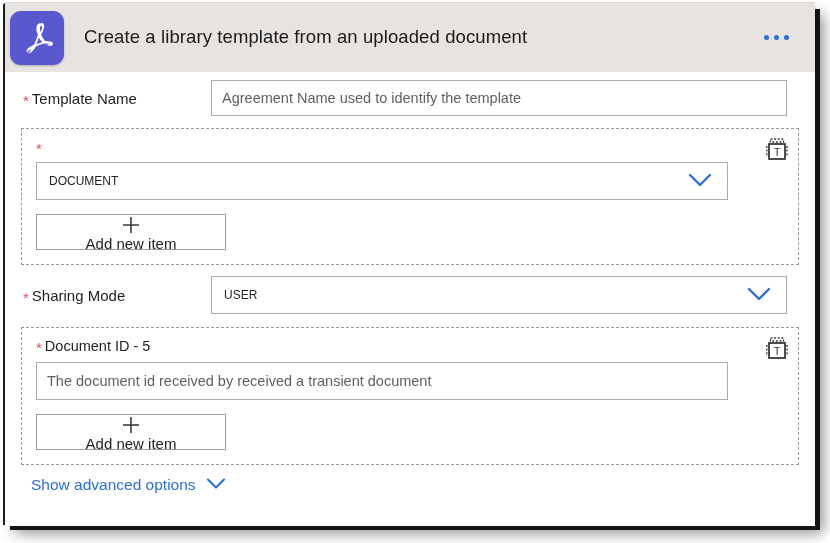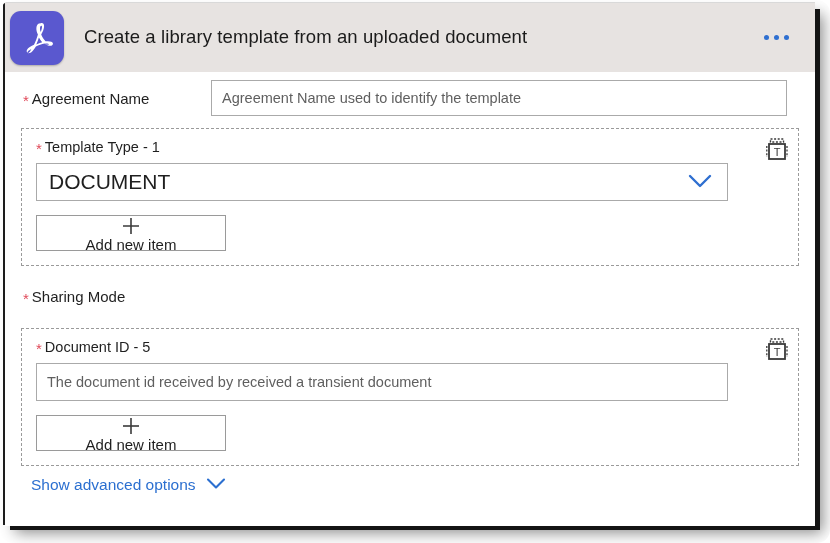--- a/index.html
+++ b/index.html
@@ -127,21 +127,21 @@
 
   .dropdown {
     box-sizing: border-box;
     border: 1px solid #aaaaaa;
     background: #ffffff;
     height: 38px;
     display: flex;
     align-items: center;
     justify-content: space-between;
     padding: 0 14px 0 12px;
-    font-size: 21px;
+    font-size: 12px;
     color: #1f1f1f;
     cursor: pointer;
   }
   .chev {
     color: #2f6fd0;
     display: inline-block;
     flex: 0 0 auto;
   }
 
   
@@ -224,41 +224,40 @@
         <i></i>
         <i></i>
       </div>
     </div>
 
     <div class="card-body">
 
       <div class="field-row" style="height:52px; padding-left:18px;">
         <div class="field-label" style="width:188px;">
           <span class="req">*</span>
-          <span>Agreement Name</span>
+          <span>Template Name</span>
         </div>
         <div class="textbox" style="flex:1 1 auto; height:36px; margin-right:12px;">
           <span>Agreement Name used to identify the template</span>
         </div>
       </div>
 
       <div class="repeater" style="margin-top:4px;">
         <div class="trash-icon">
           <svg width="22" height="24" viewBox="0 0 22 24" aria-hidden="true">
             <rect x="4.5" y="1" width="13" height="3" fill="none" stroke="#3a3a3a" stroke-width="1.4" stroke-dasharray="2 1.6"></rect>
             <rect x="3" y="6" width="16" height="15" fill="none" stroke="#3a3a3a" stroke-width="1.8"></rect>
             <text x="11" y="17.5" font-size="11" font-family="'Liberation Sans', sans-serif" fill="#3a3a3a" text-anchor="middle">T</text>
             <line x1="0.8" y1="8" x2="0.8" y2="19" stroke="#3a3a3a" stroke-width="1.3" stroke-dasharray="2 1.6"></line>
             <line x1="21" y1="8" x2="21" y2="19" stroke="#3a3a3a" stroke-width="1.3" stroke-dasharray="2 1.6"></line>
           </svg>
         </div>
 
         <div class="repeater-label">
           <span class="req">*</span>
-          <span>Template Type - 1</span>
         </div>
 
         <div class="dropdown" style="width:692px;">
           <span>DOCUMENT</span>
           <span class="chev">
             <svg width="26" height="16" viewBox="0 0 26 16" aria-hidden="true">
               <polyline points="3,3 13,13 23,3" fill="none" stroke="#2f6fd0" stroke-width="2.4" stroke-linecap="round" stroke-linejoin="round"></polyline>
             </svg>
           </span>
         </div>
@@ -271,20 +270,28 @@
             </svg>
           </span>
           <span>Add new item</span>
         </div>
       </div>
 
       <div class="field-row" style="height:60px; padding-left:18px;">
         <div class="field-label" style="width:188px;">
           <span class="req">*</span>
           <span>Sharing Mode</span>
+        </div>
+        <div class="dropdown" style="flex:1 1 auto; margin-right:12px;">
+          <span>USER</span>
+          <span class="chev">
+            <svg width="26" height="16" viewBox="0 0 26 16" aria-hidden="true">
+              <polyline points="3,3 13,13 23,3" fill="none" stroke="#2f6fd0" stroke-width="2.4" stroke-linecap="round" stroke-linejoin="round"></polyline>
+            </svg>
+          </span>
         </div>
       </div>
 
       <div class="repeater" style="margin-top:2px;">
         <div class="trash-icon">
           <svg width="22" height="24" viewBox="0 0 22 24" aria-hidden="true">
             <rect x="4.5" y="1" width="13" height="3" fill="none" stroke="#3a3a3a" stroke-width="1.4" stroke-dasharray="2 1.6"></rect>
             <rect x="3" y="6" width="16" height="15" fill="none" stroke="#3a3a3a" stroke-width="1.8"></rect>
             <text x="11" y="17.5" font-size="11" font-family="'Liberation Sans', sans-serif" fill="#3a3a3a" text-anchor="middle">T</text>
             <line x1="0.8" y1="8" x2="0.8" y2="19" stroke="#3a3a3a" stroke-width="1.3" stroke-dasharray="2 1.6"></line>

